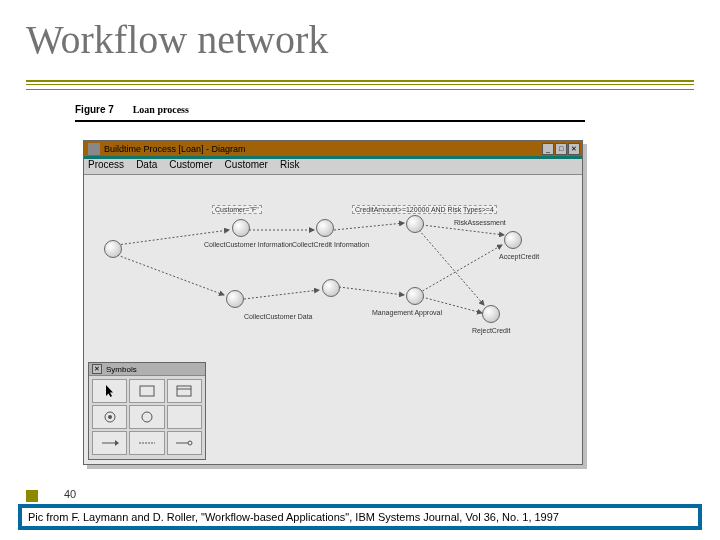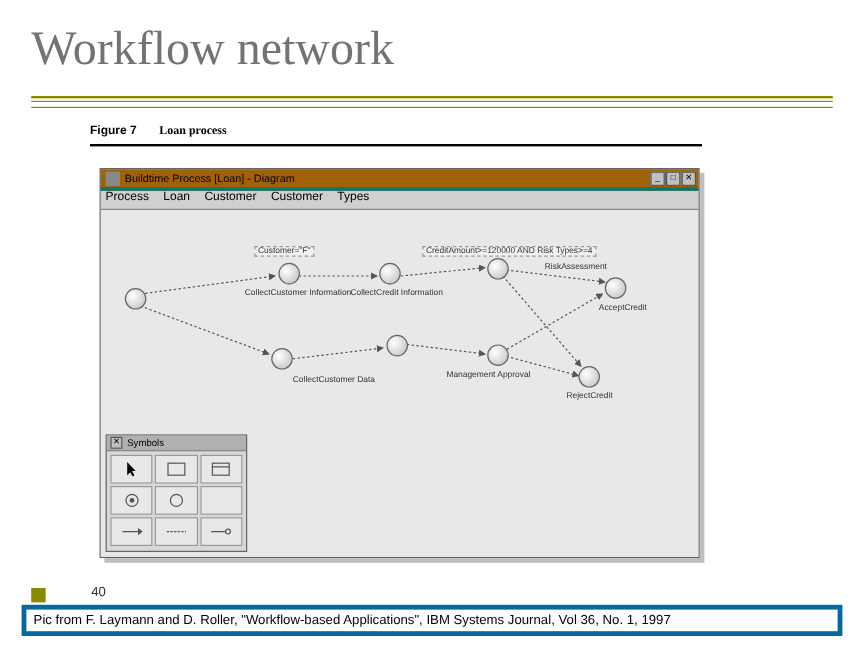--- a/index.html
+++ b/index.html
@@ -191,21 +191,21 @@
   .palette-cell {
     border: 1px solid #999;
     background: #e8e8e8;
     display: flex;
     align-items: center;
     justify-content: center;
     font-size: 10px;
   }
   .slide-number {
     position: absolute;
-    left: 76px;
+    left: 64px;
     bottom: 40px;
     font-family: Arial, sans-serif;
     font-size: 11px;
     color: #333;
   }
   .olive-square {
     position: absolute;
     left: 26px;
     bottom: 38px;
     width: 12px;
@@ -242,24 +242,24 @@
     <div class="titlebar-icon"></div>
     <span>Buildtime Process [Loan] - Diagram</span>
     <div class="titlebar-controls">
       <div class="titlebar-btn">_</div>
       <div class="titlebar-btn">□</div>
       <div class="titlebar-btn">✕</div>
     </div>
   </div>
   <div class="app-menubar">
     <span>Process</span>
-    <span>Loan</span>
+    <span>Data</span>
     <span>Customer</span>
     <span>Customer</span>
-    <span>Types</span>
+    <span>Risk</span>
   </div>
 
   <div class="diagram-canvas">
     <svg class="edges">
       <defs>
         <marker id="arrow" markerWidth="6" markerHeight="6" refX="5" refY="3" orient="auto">
           <path d="M0,0 L6,3 L0,6 Z" fill="#555"></path>
         </marker>
       </defs>
       <line x1="33" y1="70" x2="145" y2="55" stroke="#555" stroke-dasharray="2,2" marker-end="url(#arrow)"></line>

